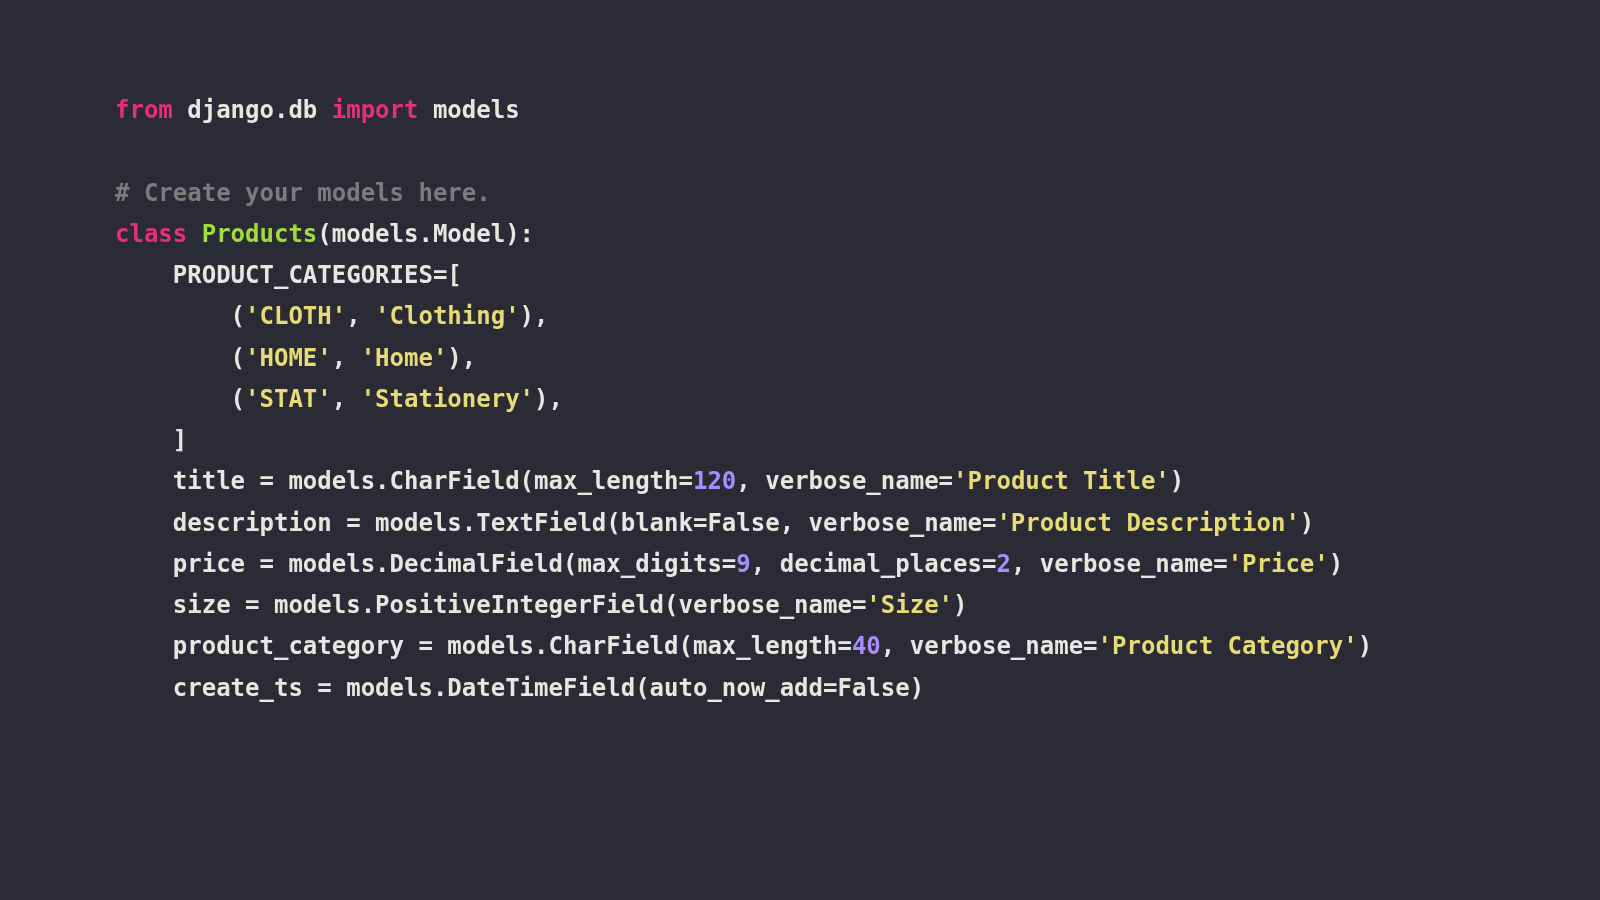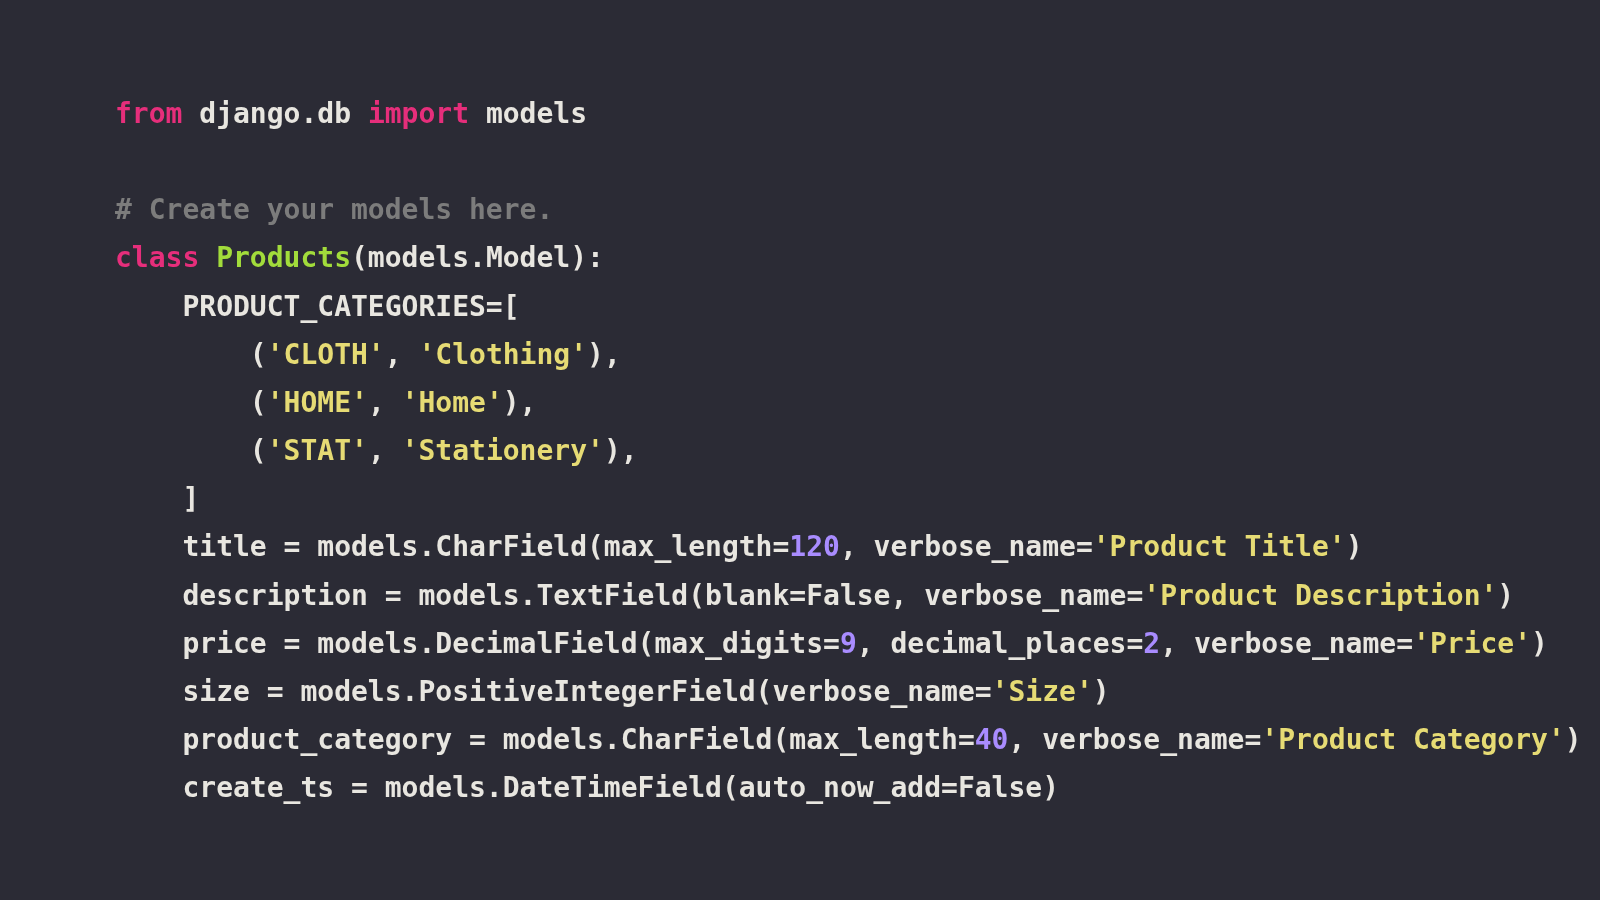--- a/index.html
+++ b/index.html
@@ -7,21 +7,21 @@
     padding: 0;
     width: 1600px;
     height: 900px;
     background: #2b2b35;
     overflow: hidden;
   }
   pre.code {
     margin: 0;
     padding: 90px 0 0 115px;
     font-family: "Menlo", "Consolas", "DejaVu Sans Mono", monospace;
-    font-size: 28px;
+    font-size: 24px;
     line-height: 1.72;
     font-weight: 600;
     color: #e8e6e0;
     white-space: pre;
   }
   .kw   { color: #e62e7b; }     
   .cls  { color: #a2dc3b; }     
   .cmt  { color: #7c7c7c; }     
   .str  { color: #e6db74; }     
   .num  { color: #a98cff; }     

